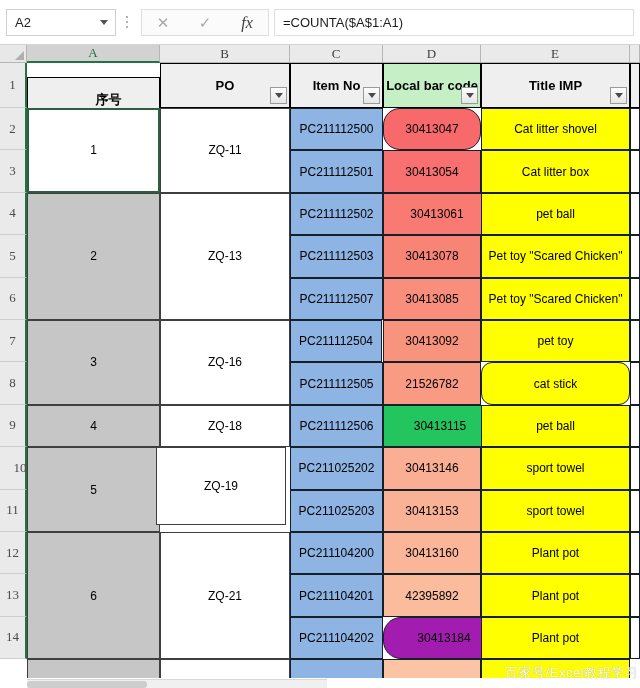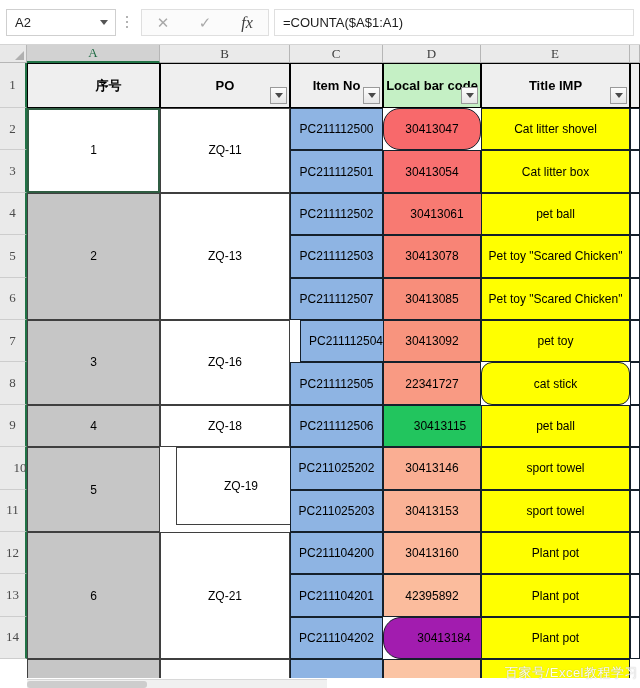--- a/index.html
+++ b/index.html
@@ -264,21 +264,21 @@
       <div class="rowhead active" style="top: 275px; height: 42.4px;">7</div>
       <div class="rowhead active" style="top: 317.4px; height: 42.4px;">8</div>
       <div class="rowhead active" style="top: 359.8px; height: 42.4px;">9</div>
       <div class="rowhead active" style="top: 402.2px; height: 42.4px; padding-left: 15px;">10</div>
       <div class="rowhead active" style="top: 444.6px; height: 42.4px;">11</div>
       <div class="rowhead active" style="top: 487px; height: 42.4px;">12</div>
       <div class="rowhead active" style="top: 529.4px; height: 42.4px;">13</div>
       <div class="rowhead active" style="top: 571.8px; height: 42.4px;">14</div>
     </div>
   <div id="cells">
-      <div class="cell hdr-cell plain" style="left: 27px; top: 18px; width: 133px; height: 45px; padding-left: 30px;">序号</div>
+      <div class="cell hdr-cell plain" style="left: 27px; top: 32px; width: 133px; height: 45px; padding-left: 30px;">序号</div>
       <div class="cell hdr-cell plain" style="left: 160px; top: 18px; width: 130px; height: 45px;">PO</div>
       <div class="cell hdr-cell plain" style="left: 290px; top: 18px; width: 93px; height: 45px;">Item No</div>
       <div class="cell hdr-cell green" style="left: 383px; top: 18px; width: 98px; height: 45px;">Local bar code</div>
       <div class="cell hdr-cell plain" style="left: 481px; top: 18px; width: 149px; height: 45px;">Title IMP</div>
       <div class="cell hdr-cell plain" style="left: 630px; top: 18px; width: 10px; height: 45px;"></div>
       <div class="filter-btn" style="left: 270px; top: 42px;">
         <span class="fcaret"></span>
       </div>
       <div class="filter-btn" style="left: 363px; top: 42px;">
         <span class="fcaret"></span>
@@ -291,21 +291,21 @@
       </div>
       <div class="cell colA-cell sel-cell" style="left: 27px; top: 63px; width: 133px; height: 84.8px;">1</div>
       <div class="cell colB-cell" style="left: 160px; top: 63px; width: 130px; height: 84.8px;">ZQ-11</div>
       <div class="cell colA-cell" style="left: 27px; top: 147.8px; width: 133px; height: 127.2px;">2</div>
       <div class="cell colB-cell" style="left: 160px; top: 147.8px; width: 130px; height: 127.2px;">ZQ-13</div>
       <div class="cell colA-cell" style="left: 27px; top: 275px; width: 133px; height: 84.8px;">3</div>
       <div class="cell colB-cell" style="left: 160px; top: 275px; width: 130px; height: 84.8px;">ZQ-16</div>
       <div class="cell colA-cell" style="left: 27px; top: 359.8px; width: 133px; height: 42.4px;">4</div>
       <div class="cell colB-cell" style="left: 160px; top: 359.8px; width: 130px; height: 42.4px;">ZQ-18</div>
       <div class="cell colA-cell" style="left: 27px; top: 402.2px; width: 133px; height: 84.8px;">5</div>
-      <div class="cell colB-cell" style="left: 176px; top: 402.2px; width: 130px; height: 78px;">ZQ-19</div>
+      <div class="cell colB-cell" style="left: 156px; top: 402.2px; width: 130px; height: 78px;">ZQ-19</div>
       <div class="cell colA-cell" style="left: 27px; top: 487px; width: 133px; height: 127.2px;">6</div>
       <div class="cell colB-cell" style="left: 160px; top: 487px; width: 130px; height: 127.2px;">ZQ-21</div>
       <div class="cell colC-cell" style="left: 290px; top: 63px; width: 93px; height: 42.4px;">PC211112500</div>
       <div class="cell colD-cell" style="left: 383px; top: 63px; width: 98px; height: 42.4px; background: rgb(248, 105, 107); border-radius: 17px;">30413047</div>
       <div class="cell colE-cell" style="left: 481px; top: 63px; width: 149px; height: 42.4px;">Cat litter shovel</div>
       <div class="cell colF-cell" style="left: 630px; top: 63px; width: 10px; height: 42.4px;"></div>
       <div class="cell colC-cell" style="left: 290px; top: 105.4px; width: 93px; height: 42.4px;">PC211112501</div>
       <div class="cell colD-cell" style="left: 383px; top: 105.4px; width: 98px; height: 42.4px; background: rgb(248, 112, 112);">30413054</div>
       <div class="cell colE-cell" style="left: 481px; top: 105.4px; width: 149px; height: 42.4px;">Cat litter box</div>
       <div class="cell colF-cell" style="left: 630px; top: 105.4px; width: 10px; height: 42.4px;"></div>
@@ -314,26 +314,26 @@
       <div class="cell colE-cell" style="left: 481px; top: 147.8px; width: 149px; height: 42.4px;">pet ball</div>
       <div class="cell colF-cell" style="left: 630px; top: 147.8px; width: 10px; height: 42.4px;"></div>
       <div class="cell colC-cell" style="left: 290px; top: 190.2px; width: 93px; height: 42.4px;">PC211112503</div>
       <div class="cell colD-cell" style="left: 383px; top: 190.2px; width: 98px; height: 42.4px; background: rgb(248, 132, 118);">30413078</div>
       <div class="cell colE-cell" style="left: 481px; top: 190.2px; width: 149px; height: 42.4px;">Pet toy "Scared Chicken"</div>
       <div class="cell colF-cell" style="left: 630px; top: 190.2px; width: 10px; height: 42.4px;"></div>
       <div class="cell colC-cell" style="left: 290px; top: 232.6px; width: 93px; height: 42.4px;">PC211112507</div>
       <div class="cell colD-cell" style="left: 383px; top: 232.6px; width: 98px; height: 42.4px; background: rgb(248, 142, 123);">30413085</div>
       <div class="cell colE-cell" style="left: 481px; top: 232.6px; width: 149px; height: 42.4px;">Pet toy "Scared Chicken"</div>
       <div class="cell colF-cell" style="left: 630px; top: 232.6px; width: 10px; height: 42.4px;"></div>
-      <div class="cell colC-cell" style="left: 300px; top: 275px; width: 92px; height: 42.4px;">PC211112504</div>
+      <div class="cell colC-cell" style="left: 290px; top: 275px; width: 92px; height: 42.4px;">PC211112504</div>
       <div class="cell colD-cell" style="left: 383px; top: 275px; width: 98px; height: 42.4px; background: rgb(248, 148, 126);">30413092</div>
       <div class="cell colE-cell" style="left: 481px; top: 275px; width: 149px; height: 42.4px;">pet toy</div>
       <div class="cell colF-cell" style="left: 630px; top: 275px; width: 10px; height: 42.4px;"></div>
       <div class="cell colC-cell" style="left: 290px; top: 317.4px; width: 93px; height: 42.4px;">PC211112505</div>
-      <div class="cell colD-cell" style="left: 383px; top: 317.4px; width: 98px; height: 42.4px; background: rgb(249, 154, 131);">22341727</div>
+      <div class="cell colD-cell" style="left: 383px; top: 317.4px; width: 98px; height: 42.4px; background: rgb(249, 154, 131);">21526782</div>
       <div class="cell colE-cell" style="left: 481px; top: 317.4px; width: 149px; height: 42.4px; border-radius: 11px;">cat stick</div>
       <div class="cell colF-cell" style="left: 630px; top: 317.4px; width: 10px; height: 42.4px;"></div>
       <div class="cell colC-cell" style="left: 290px; top: 359.8px; width: 93px; height: 42.4px;">PC211112506</div>
       <div class="cell colD-cell" style="left: 383px; top: 359.8px; width: 114px; height: 42.4px; background: #22c55e;">30413115</div>
       <div class="cell colE-cell" style="left: 481px; top: 359.8px; width: 149px; height: 42.4px;">pet ball</div>
       <div class="cell colF-cell" style="left: 630px; top: 359.8px; width: 10px; height: 42.4px;"></div>
       <div class="cell colC-cell" style="left: 290px; top: 402.2px; width: 93px; height: 42.4px;">PC211025202</div>
       <div class="cell colD-cell" style="left: 383px; top: 402.2px; width: 98px; height: 42.4px; background: rgb(250, 174, 147);">30413146</div>
       <div class="cell colE-cell" style="left: 481px; top: 402.2px; width: 149px; height: 42.4px;">sport towel</div>
       <div class="cell colF-cell" style="left: 630px; top: 402.2px; width: 10px; height: 42.4px;"></div>

